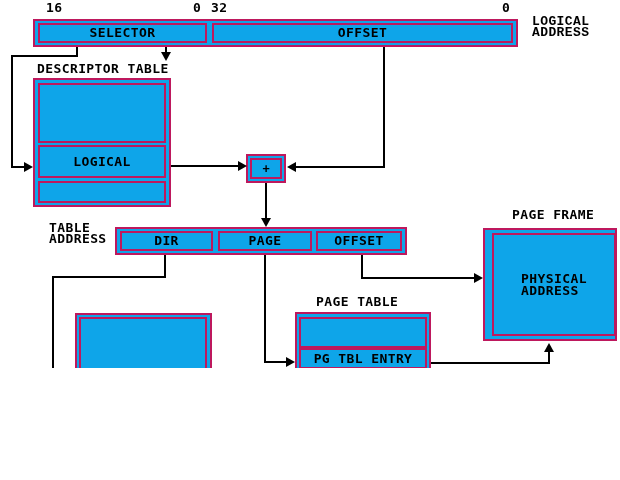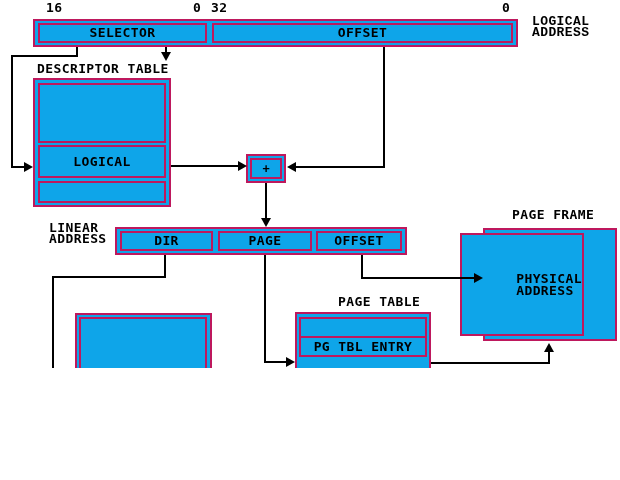--- a/index.html
+++ b/index.html
@@ -66,46 +66,46 @@
   <div class="box ctr boxtext" style="left:38px; top:145px; width:128px; height:33px;">
       <span><span>LOGICAL</span><br></span>
     </div>
   <div class="box" style="left:38px; top:181px; width:128px; height:22px;"></div>
 
   <div class="box" style="left:246px; top:154px; width:40px; height:29px;"></div>
   <div class="box ctr" style="left:250px; top:158px; width:32px; height:21px; font-size:12px;">
       <span>+</span>
     </div>
 
-  <div class="lbl" style="left:49px; top:222px;"><span>LINEAR</span><br><span>ADDRESS</span></div>
+  <div class="lbl" style="left:49px; top:222px;"><span>TABLE</span><br><span>ADDRESS</span></div>
   <div class="box" style="left:115px; top:227px; width:292px; height:28px;"></div>
   <div class="box ctr boxtext" style="left:218px; top:231px; width:94px; height:20px;">
       <span>PAGE</span>
     </div>
   <div class="box ctr boxtext" style="left:120px; top:231px; width:93px; height:20px;">
       <span>DIR</span>
     </div>
   <div class="box ctr boxtext" style="left:316px; top:231px; width:86px; height:20px;">
       <span>OFFSET</span>
     </div>
 
   <div class="lbl" style="left:512px; top:209px;">PAGE FRAME</div>
   <div class="box" style="left:483px; top:228px; width:134px; height:113px;"></div>
-  <div class="box ctr" style="left:460px; top:233px; width:124px; height:103px;justify-content:flex-end;">
+  <div class="box ctr" style="left:492px; top:233px; width:124px; height:103px;">
       <span class="boxtext" style="text-align:left;"><span>PHYSICAL</span><br><span>ADDRESS</span></span>
     </div>
 
   <div class="box" style="left:75px; top:313px; width:137px; height:114px;"></div>
   <div class="box" style="left:79px; top:317px; width:128px; height:57px;"></div>
   <div class="box" style="left:79px; top:402px; width:128px; height:21px;"></div>
 
-  <div class="lbl" style="left:316px; top:296px;margin-left:22px;">PAGE TABLE</div>
+  <div class="lbl" style="left:316px; top:296px;">PAGE TABLE</div>
   <div class="box" style="left:295px; top:312px; width:136px; height:115px;"></div>
   <div class="box" style="left:299px; top:317px; width:128px; height:31px;"></div>
-  <div class="box ctr boxtext" style="left:299px; top:336px; width:128px; height:21px;">
+  <div class="box ctr boxtext" style="left:299px; top:348px; width:128px; height:21px;">
       <span>PG TBL ENTRY</span>
     </div>
   <div class="box" style="left:299px; top:377px; width:128px; height:46px;"></div>
 
   <div class="box" style="left:3px; top:448px; width:69px; height:26px;"></div>
   <div class="box ctr boxtext" style="left:7px; top:452px; width:61px; height:18px;">
       <span>CR3</span>
     </div>
 
   <div class="vl" style="left:76px; top:47px; width:2px; height:10px;"></div>

